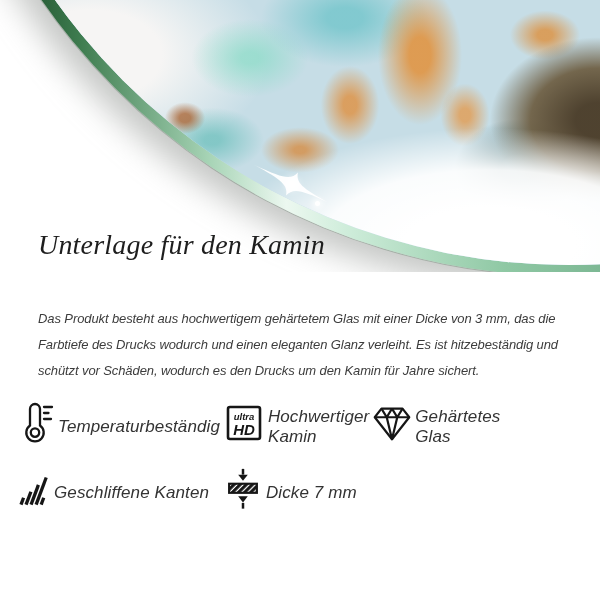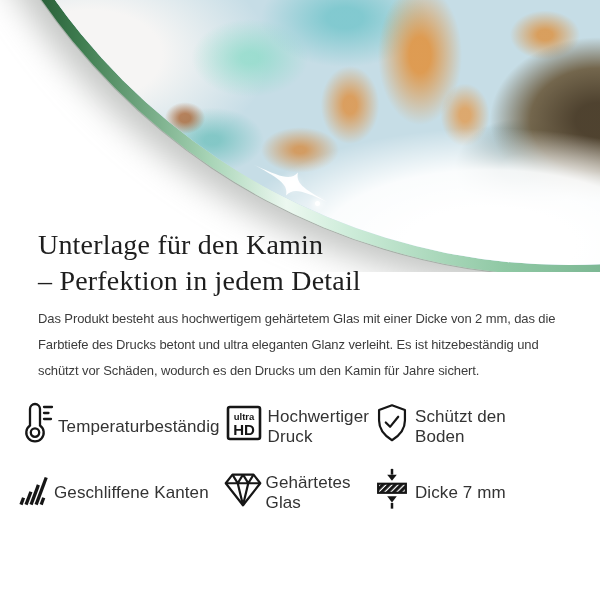--- a/index.html
+++ b/index.html
@@ -1,17 +1,17 @@
 <!DOCTYPE html>
 <html><head>
 <meta charset="utf-8">
 <style>
   html,body{margin:0;padding:0;background:#ffffff;}
   .page{position:relative;width:600px;height:536px;overflow:hidden;background:#ffffff;
-        font-family:"Liberation Sans",sans-serif;}
+        font-family:"Liberation Sans",sans-serif;font-style:italic;}
 
   
   .hero{position:absolute;left:0;top:0;width:600px;height:272px;overflow:hidden;}
   .glass-shadow{position:absolute;width:1284px;height:1284px;border-radius:50%;
         left:-85px;top:-994px;background:rgba(138,141,138,0.5);filter:blur(16px);}
   .glass-rim{position:absolute;width:1284px;height:1284px;border-radius:50%;
         left:-73px;top:-1008px;
         background:linear-gradient(to right,
           #1d4f2c 7%, #3f7d50 12%, #a7d4b6 22%, #ecf8f0 28%, #cdecd9 33%,
           #8fc8a4 45%, #74b08c 56%, #9ccfae 70%);
@@ -71,26 +71,25 @@
       <g transform="rotate(117)">
         <circle cx="0" cy="0" r="6" fill="rgba(255,255,255,0.95)" filter="blur(3px)"></circle>
         <path d="M0,-42 C1,-10 3,-3 13,0 C3,3 1,10 0,42 C-1,10 -3,3 -13,0 C-3,-3 -1,-10 0,-42 Z" fill="#ffffff" opacity="0.95"></path>
       </g>
     </svg>
     <div class="sparkle-dot"></div>
   </div>
 
   <h1 class="title" style="margin:0;">
     <div>Unterlage für den Kamin</div>
-    <div>– Perfektion in jedem Detail</div>
   </h1>
 
   <div class="body-text">
-    <div class="body-line">Das Produkt besteht aus hochwertigem gehärtetem Glas mit einer Dicke von 2 mm, das die</div>
-    <div class="body-line">Farbtiefe des Drucks betont und ultra eleganten Glanz verleiht. Es ist hitzebeständig und</div>
+    <div class="body-line">Das Produkt besteht aus hochwertigem gehärtetem Glas mit einer Dicke von 3 mm, das die</div>
+    <div class="body-line">Farbtiefe des Drucks wodurch und einen eleganten Glanz verleiht. Es ist hitzebeständig und</div>
     <div class="body-line">schützt vor Schäden, wodurch es den Drucks um den Kamin für Jahre sichert.</div>
   </div>
 
   <div class="features">
 
     <div class="feature">
       <div class="icon-box">
         <svg class="ico" width="48" height="48" viewBox="0 0 48 48" stroke-linecap="round">
           <path d="M20 10 a5 5 0 0 1 10 0 V26.5 a8.7 8.7 0 1 1 -10 0 Z"></path>
           <circle cx="25" cy="33.6" r="4.2"></circle>
@@ -103,54 +102,45 @@
     </div>
 
     <div class="feature">
       <div class="icon-box">
         <svg class="ico" width="48" height="48" viewBox="0 0 48 48">
           <rect x="8" y="8" width="32" height="32" rx="2" stroke-width="2.6"></rect>
           <text class="badge-text" x="24" y="20.5" font-size="9.5" text-anchor="middle">ultra</text>
           <text class="badge-text" x="24" y="35.5" font-size="15" text-anchor="middle">HD</text>
         </svg>
       </div>
-      <div class="feature-label">Hochwertiger Druck</div>
+      <div class="feature-label">Hochwertiger Kamin</div>
     </div>
+
 
     <div class="feature">
       <div class="icon-box">
-        <svg class="ico" width="46" height="46" viewBox="0 0 48 48" stroke-linecap="round" stroke-linejoin="round">
-          <path d="M24 5.5 L37.5 10.5 V21.5 C37.5 31 31.5 37.5 24 42 C16.5 37.5 10.5 31 10.5 21.5 V10.5 Z"></path>
-          <path d="M17.5 23.5 L22 28 L30.5 17.5"></path>
+        <svg class="ico" width="46" height="46" viewBox="0 0 48 48" stroke-width="2" stroke-linejoin="round">
+          <path d="M13 9 H35 L42 18 L24 41 L6 18 Z"></path>
+          <path d="M6 18 H42 M13 9 L18.5 18 L24 41 M24 9 L18.5 18 M24 9 L29.5 18 M35 9 L29.5 18 L24 41"></path>
         </svg>
       </div>
-      <div class="feature-label">Schützt den Boden</div>
+      <div class="feature-label">Gehärtetes Glas</div>
     </div>
 
     <div class="feature">
       <div class="icon-box">
         <svg width="44" height="44" viewBox="0 0 48 48" stroke="#161616" stroke-width="3.6" fill="none">
           <line x1="12" y1="41" x2="14.8" y2="33.5"></line>
           <line x1="17.5" y1="41" x2="22.8" y2="27"></line>
           <line x1="23" y1="41" x2="31" y2="19.5"></line>
           <line x1="28.5" y1="41" x2="39.5" y2="11.5"></line>
           <line x1="34" y1="41" x2="36.8" y2="33.5"></line>
         </svg>
       </div>
       <div class="feature-label">Geschliffene Kanten</div>
-    </div>
-
-    <div class="feature">
-      <div class="icon-box">
-        <svg class="ico" width="46" height="46" viewBox="0 0 48 48" stroke-width="2" stroke-linejoin="round">
-          <path d="M13 9 H35 L42 18 L24 41 L6 18 Z"></path>
-          <path d="M6 18 H42 M13 9 L18.5 18 L24 41 M24 9 L18.5 18 M24 9 L29.5 18 M35 9 L29.5 18 L24 41"></path>
-        </svg>
-      </div>
-      <div class="feature-label">Gehärtetes Glas</div>
     </div>
 
     <div class="feature">
       <div class="icon-box">
         <svg class="ico" width="46" height="46" viewBox="0 0 48 48">
           <defs>
             <pattern id="hatchp" width="4.5" height="4.5" patternTransform="rotate(45)" patternUnits="userSpaceOnUse">
               <rect width="2.1" height="4.5" fill="#161616"></rect>
             </pattern>
           </defs>

